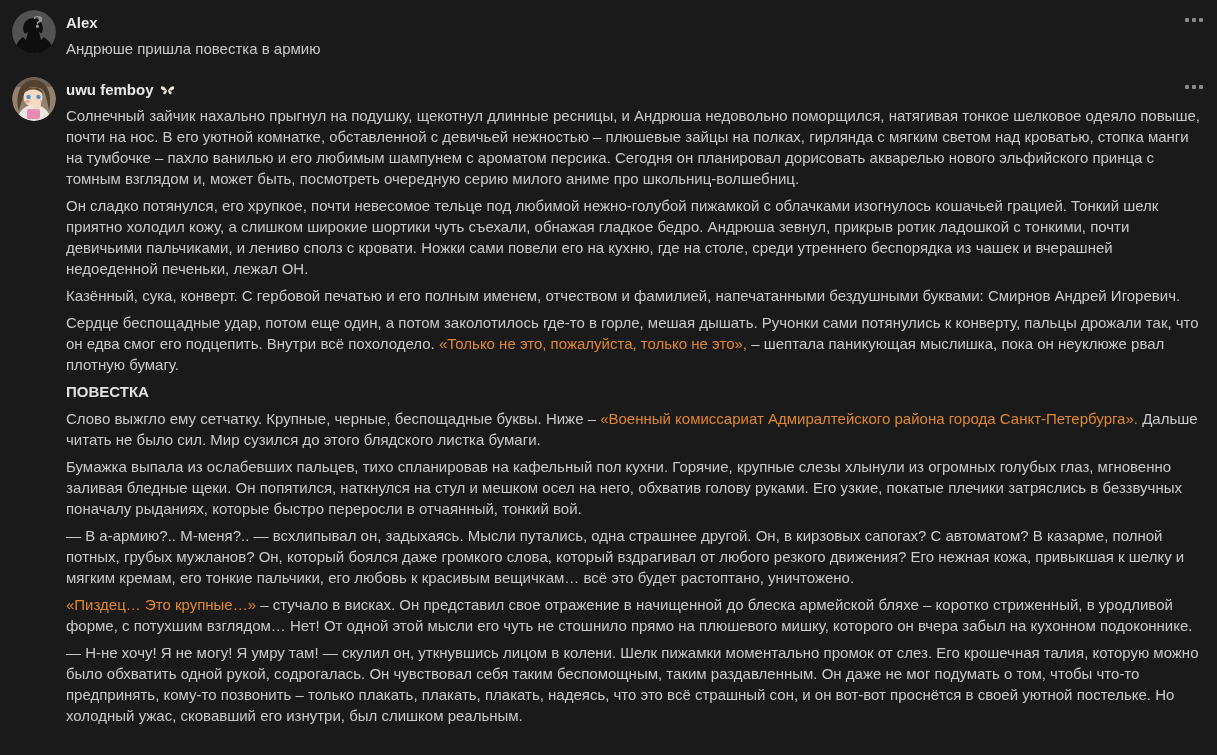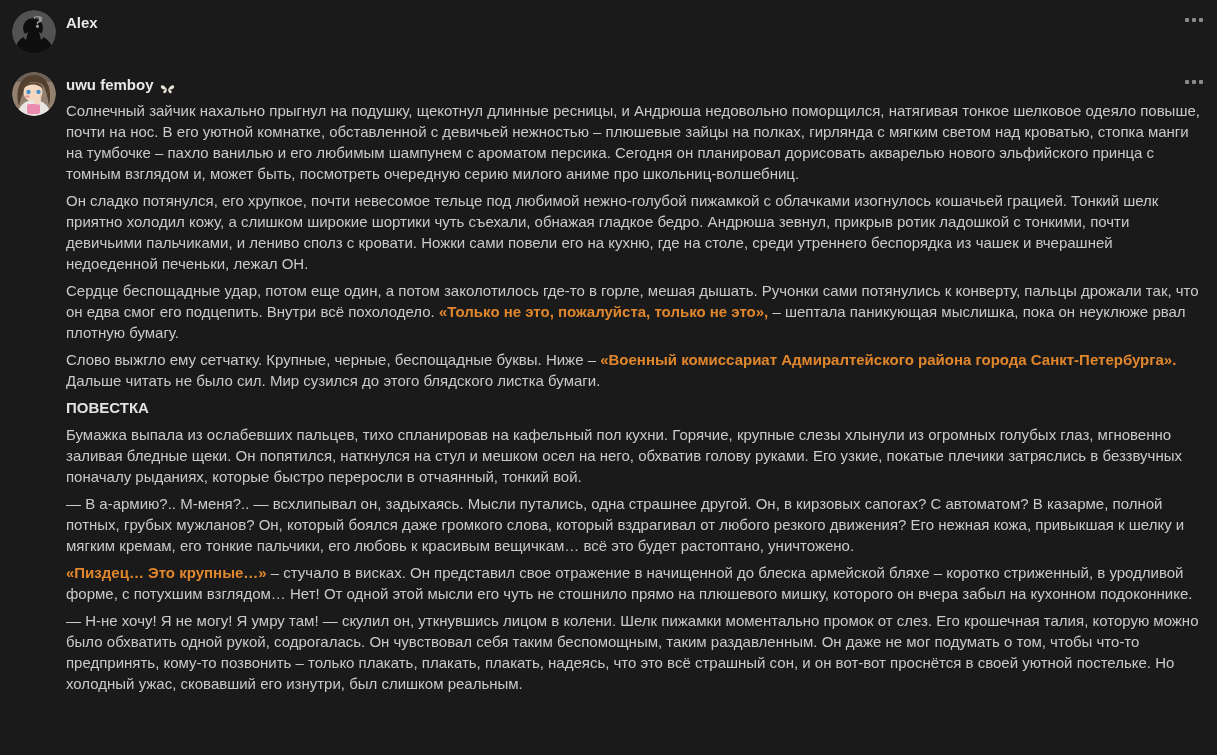--- a/index.html
+++ b/index.html
@@ -23,21 +23,21 @@
     height: 44px;
     border-radius: 50%;
     flex: 0 0 auto;
     overflow: hidden;
     cursor: pointer;
   }
   .avatar svg { display: block; width: 100%; height: 100%; }
   .post-content { flex: 1 1 auto; min-width: 0; padding-top: 2px; }
   .post-header {
     display: flex;
-    align-items: flex-end;
+    align-items: center;
     margin-bottom: 5px;
   }
   .author {
     font-weight: 700;
     color: #e8e8e8;
     cursor: pointer;
     white-space: nowrap;
   }
   .author-badge { margin-left: 6px; display: inline-flex; align-items: center; }
   .author-badge svg { display: block; }
@@ -59,21 +59,21 @@
     margin: 0 0 6px 0;
     color: #c9c9c9;
   }
   .post-body p.para:last-child { margin-bottom: 0; }
   .post-body p.heading {
     font-weight: 700;
     color: #e2e2e2;
   }
   .accent {
     color: #e0862c;
-    font-weight: 700;
+    font-weight: 400;
   }
 </style>
 </head>
 <body>
 
 <div>
 
   <article class="post">
     <div class="avatar">
       <svg viewBox="0 0 44 44">
@@ -94,20 +94,23 @@
     </div>
     <div class="post-content">
       <div class="post-header">
         <span class="author">Alex</span>
         <span class="menu-button">
             <i></i>
             <i></i>
             <i></i>
           </span>
       </div>
+      <div class="post-body">
+          <p class="para"><span>Андрюше пришла повестка в армию</span></p>
+        </div>
     </div>
   </article>
 
   <article class="post">
     <div class="avatar">
       <svg viewBox="0 0 44 44">
         <defs>
             <clipPath id="clipB">
               <circle cx="22" cy="22" r="22"></circle>
             </clipPath>
@@ -139,23 +142,24 @@
         </span>
         <span class="menu-button">
             <i></i>
             <i></i>
             <i></i>
           </span>
       </div>
       <div class="post-body">
           <p class="para"><span>Солнечный зайчик нахально прыгнул на подушку, щекотнул длинные ресницы, и Андрюша недовольно поморщился, натягивая тонкое шелковое одеяло повыше, почти на нос. В его уютной комнатке, обставленной с девичьей нежностью – плюшевые зайцы на полках, гирлянда с мягким светом над кроватью, стопка манги на тумбочке – пахло ванилью и его любимым шампунем с ароматом персика. Сегодня он планировал дорисовать акварелью нового эльфийского принца с томным взглядом и, может быть, посмотреть очередную серию милого аниме про школьниц-волшебниц.</span></p>
           <p class="para"><span>Он сладко потянулся, его хрупкое, почти невесомое тельце под любимой нежно-голубой пижамкой с облачками изогнулось кошачьей грацией. Тонкий шелк приятно холодил кожу, а слишком широкие шортики чуть съехали, обнажая гладкое бедро. Андрюша зевнул, прикрыв ротик ладошкой с тонкими, почти девичьими пальчиками, и лениво сполз с кровати. Ножки сами повели его на кухню, где на столе, среди утреннего беспорядка из чашек и вчерашней недоеденной печеньки, лежал ОН.</span></p>
+          <p class="para"><span>Казённый, сука, конверт. С гербовой печатью и его полным именем, отчеством и фамилией, напечатанными бездушными буквами: Смирнов Андрей Игоревич.</span></p>
           <p class="para"><span>Сердце беспощадные удар, потом еще один, а потом заколотилось где-то в горле, мешая дышать. Ручонки сами потянулись к конверту, пальцы дрожали так, что он едва смог его подцепить. Внутри всё похолодело. </span><span class="accent">«Только не это, пожалуйста, только не это»,</span><span> – шептала паникующая мыслишка, пока он неуклюже рвал плотную бумагу.</span></p>
+          <p class="para heading"><span>ПОВЕСТКА</span></p>
           <p class="para"><span>Слово выжгло ему сетчатку. Крупные, черные, беспощадные буквы. Ниже – </span><span class="accent">«Военный комиссариат Адмиралтейского района города Санкт-Петербурга».</span><span> Дальше читать не было сил. Мир сузился до этого блядского листка бумаги.</span></p>
-          <p class="para heading"><span>ПОВЕСТКА</span></p>
           <p class="para"><span>Бумажка выпала из ослабевших пальцев, тихо спланировав на кафельный пол кухни. Горячие, крупные слезы хлынули из огромных голубых глаз, мгновенно заливая бледные щеки. Он попятился, наткнулся на стул и мешком осел на него, обхватив голову руками. Его узкие, покатые плечики затряслись в беззвучных поначалу рыданиях, которые быстро переросли в отчаянный, тонкий вой.</span></p>
           <p class="para"><span>— В а-армию?.. М-меня?.. — всхлипывал он, задыхаясь. Мысли путались, одна страшнее другой. Он, в кирзовых сапогах? С автоматом? В казарме, полной потных, грубых мужланов? Он, который боялся даже громкого слова, который вздрагивал от любого резкого движения? Его нежная кожа, привыкшая к шелку и мягким кремам, его тонкие пальчики, его любовь к красивым вещичкам… всё это будет растоптано, уничтожено.</span></p>
           <p class="para"><span class="accent">«Пиздец… Это крупные…»</span><span> – стучало в висках. Он представил свое отражение в начищенной до блеска армейской бляхе – коротко стриженный, в уродливой форме, с потухшим взглядом… Нет! От одной этой мысли его чуть не стошнило прямо на плюшевого мишку, которого он вчера забыл на кухонном подоконнике.</span></p>
           <p class="para"><span>— Н-не хочу! Я не могу! Я умру там! — скулил он, уткнувшись лицом в колени. Шелк пижамки моментально промок от слез. Его крошечная талия, которую можно было обхватить одной рукой, содрогалась. Он чувствовал себя таким беспомощным, таким раздавленным. Он даже не мог подумать о том, чтобы что-то предпринять, кому-то позвонить – только плакать, плакать, плакать, надеясь, что это всё страшный сон, и он вот-вот проснётся в своей уютной постельке. Но холодный ужас, сковавший его изнутри, был слишком реальным.</span></p>
         </div>
     </div>
   </article>
 
 </div>
 

